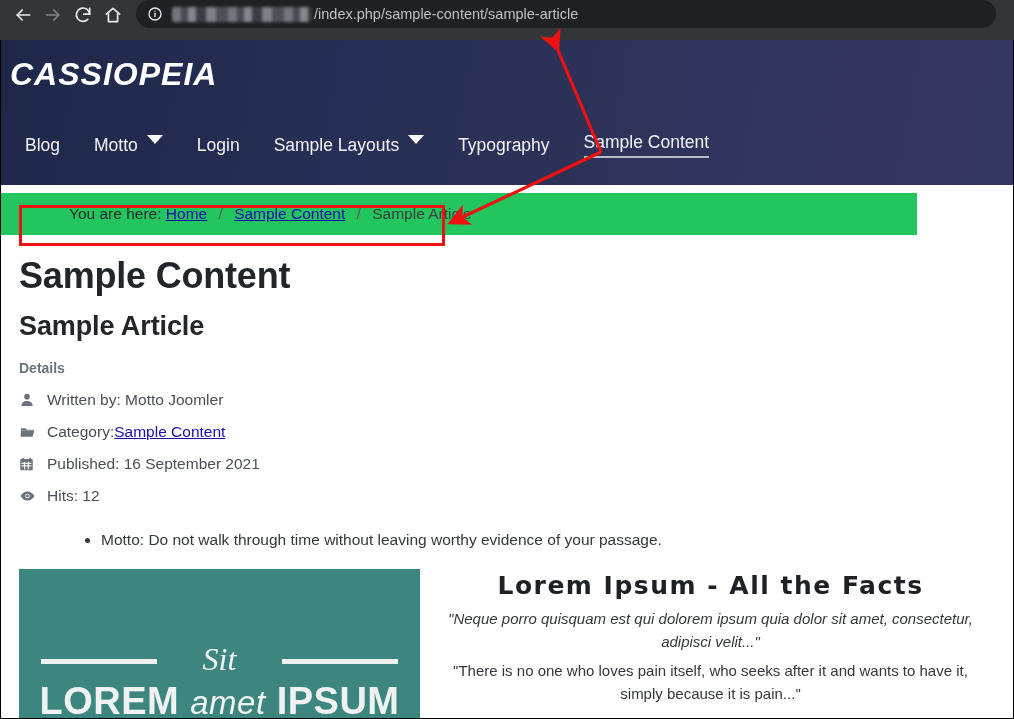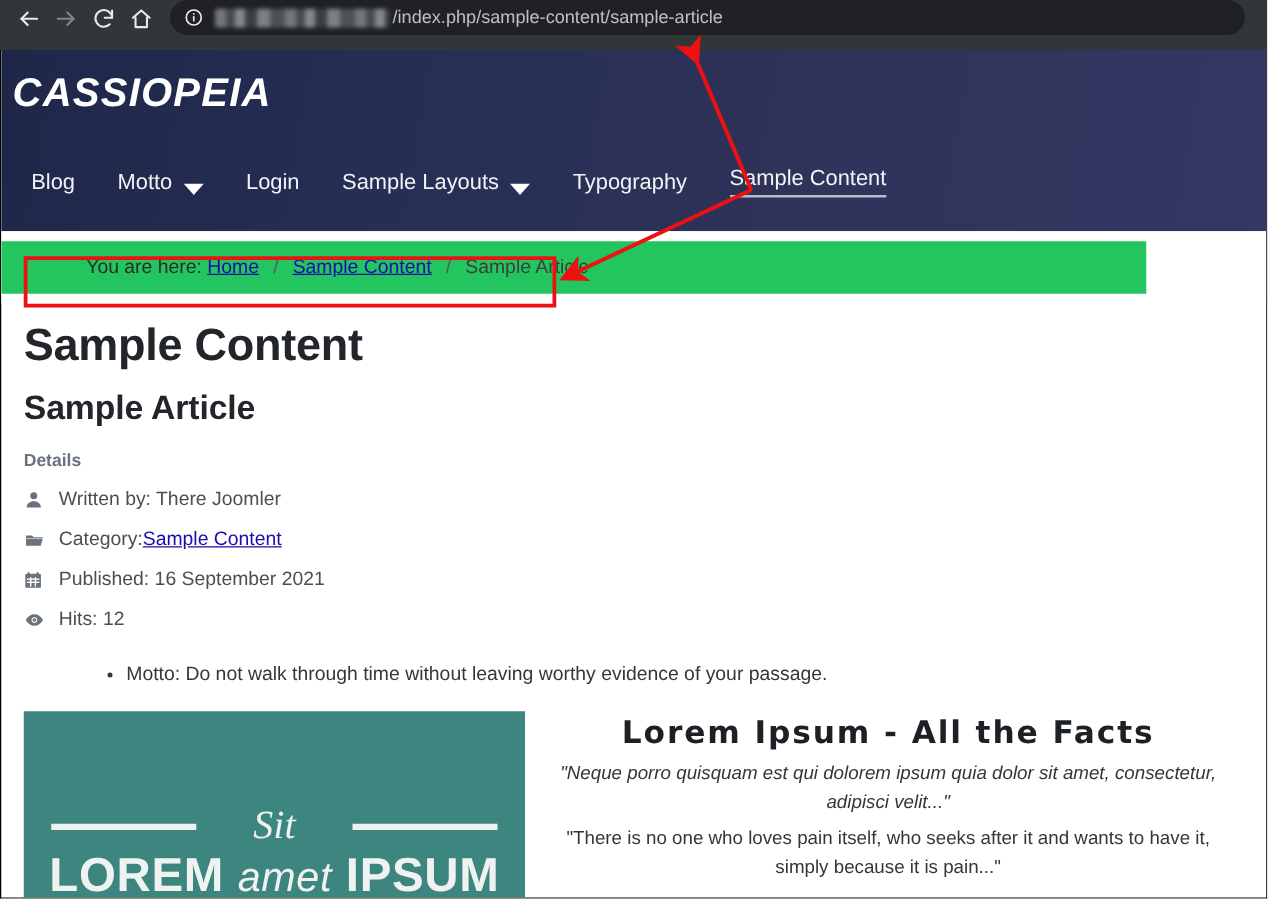--- a/index.html
+++ b/index.html
@@ -107,21 +107,21 @@
     left: 24px; top: 92px;
     display: flex;
     align-items: center;
   }
   .nav-item {
     color: #f2f3f8;
     font-size: 17.5px;
     margin-right: 34px;
     white-space: nowrap;
     display: flex;
-    align-items: flex-end;
+    align-items: flex-start;
     line-height: 1.2;
     cursor: pointer;
   }
   .nav-item:last-child { margin-right: 0; }
   .caret {
     display: inline-block;
     margin-left: 9px;
     width: 0; height: 0;
     border-left: 8px solid transparent;
     border-right: 8px solid transparent;
@@ -425,21 +425,21 @@
 
       <div class="meta-list">
 
         <div class="meta-row">
           <span class="meta-icon">
             <svg width="16" height="16" viewBox="0 0 24 24" fill="#6a727c">
               <circle cx="12" cy="7" r="4.2"></circle>
                 <path d="M3.5 21c0-4.7 3.8-7.5 8.5-7.5s8.5 2.8 8.5 7.5z"></path>
             </svg>
           </span>
-          <span>Written by: There Joomler</span>
+          <span>Written by: Motto Joomler</span>
         </div>
 
         <div class="meta-row">
           <span class="meta-icon">
             <svg width="17" height="16" viewBox="0 0 24 24" fill="#6a727c">
               <path d="M2 6.5h7.2l2 2.2H22V10H2z"></path>
                 <path d="M2 10.6h20L19.6 19H2z"></path>
             </svg>
           </span>
           <span>Category: </span>

